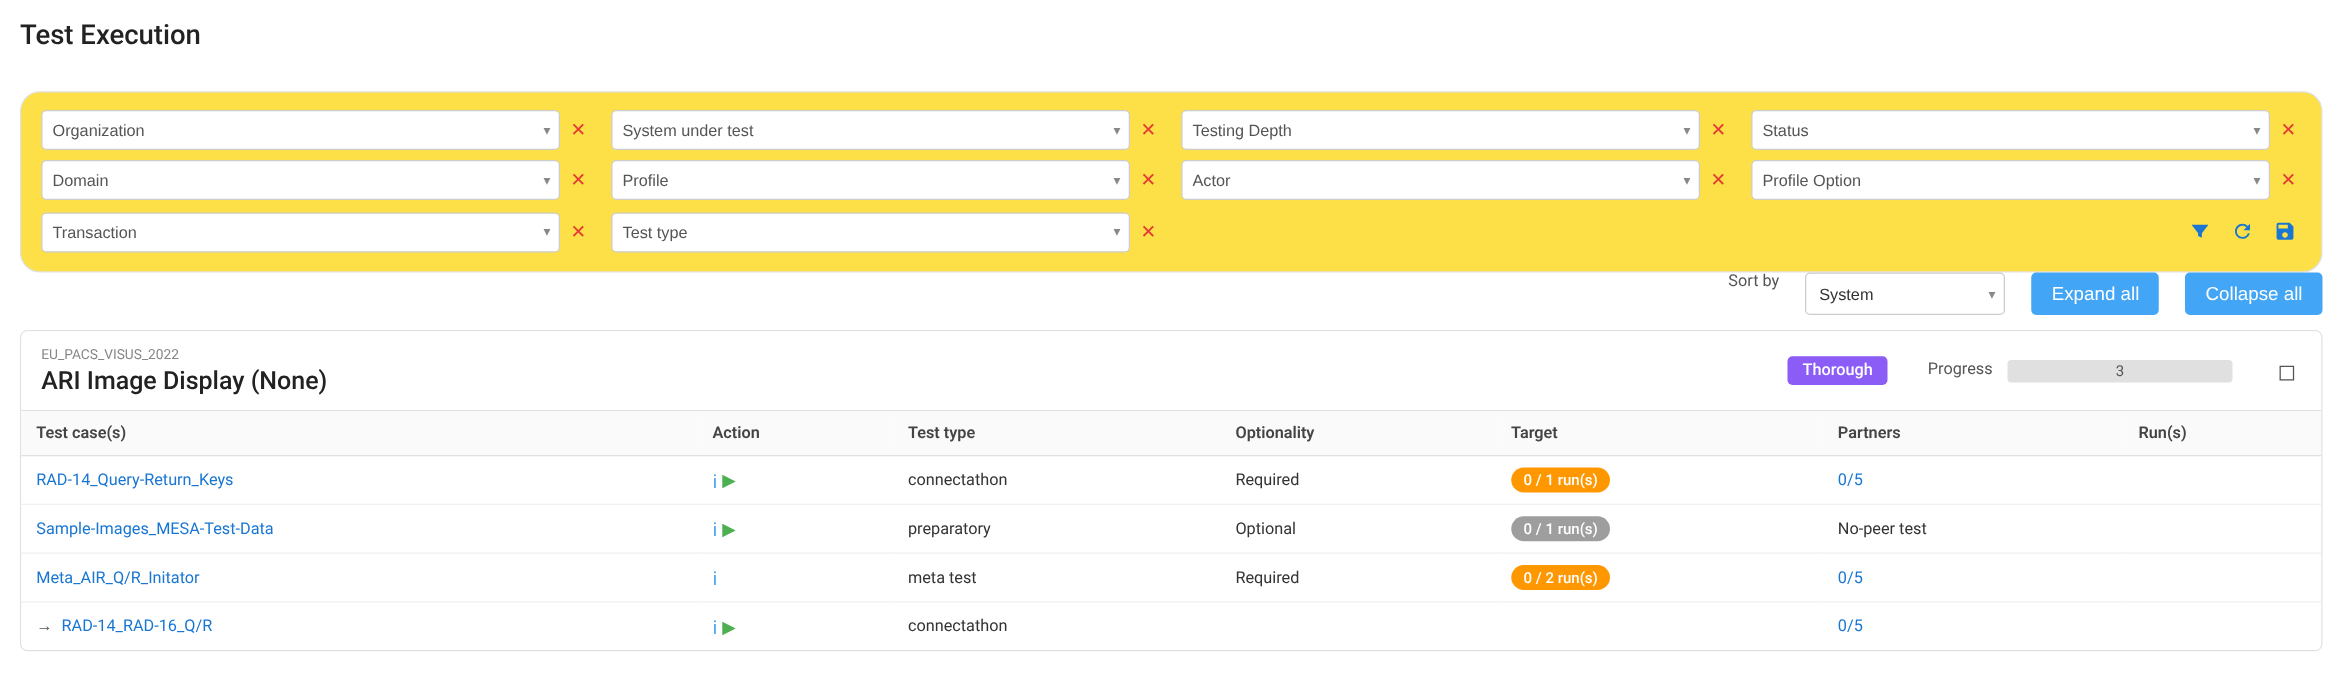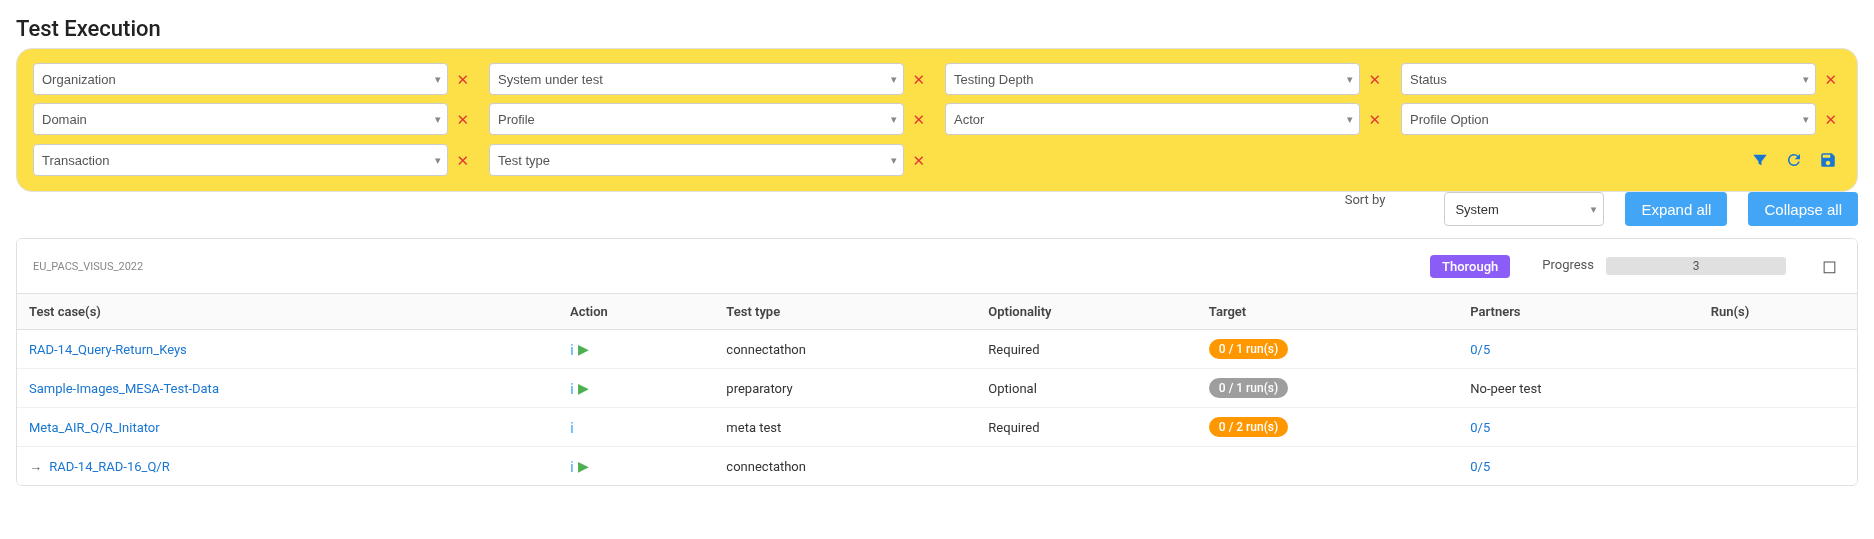--- a/index.html
+++ b/index.html
@@ -7,21 +7,21 @@
       font-family: -apple-system, BlinkMacSystemFont, 'Segoe UI', Roboto, Arial, sans-serif;
       font-size: 13px;
       background: #fff;
       color: #333;
       padding: 16px;
     }
     h1 {
       font-size: 22px;
       font-weight: 500;
       color: #222;
-      margin-bottom: 7px;
+      margin-bottom: 32px;
     }
     .filter-panel {
       background: #fde047;
       border: 1px solid #e0e0e0;
       border-radius: 16px;
       padding: 14px 16px;
     }
     .filter-grid {
       display: grid;
       grid-template-columns: 1fr 1fr 1fr 1fr;
@@ -104,21 +104,20 @@
       border: 1px solid #ccc;
       border-radius: 4px;
       background: #fff;
       padding: 0 28px 0 10px;
       font-size: 13px;
       color: #333;
       appearance: none;
       -webkit-appearance: none;
       min-width: 160px;
       cursor: pointer;
-      margin-left: 38px;
     }
     .sort-select-wrapper::after {
       content: '▾';
       position: absolute;
       right: 8px;
       color: #888;
       pointer-events: none;
       font-size: 11px;
     }
     .expand-btn, .collapse-btn {
@@ -403,20 +402,21 @@
     </select>
   </div>
   <button class="expand-btn">Expand all</button>
   <button class="collapse-btn">Collapse all</button>
 </div>
 
 <div class="test-group">
   <div class="group-header">
     <div class="group-header-left">
       <span class="group-label">EU_PACS_VISUS_2022</span>
+      <span class="group-title">ARI Image Display (None)</span>
     </div>
     <div class="group-header-right">
       <span class="thorough-badge">Thorough</span>
       <div class="progress-section">
         <span class="progress-label">Progress</span>
         <div class="progress-bar-container">
           <div class="progress-bar-fill" style="width: 0%;"></div>
           <span class="progress-value">3</span>
         </div>
       </div>

